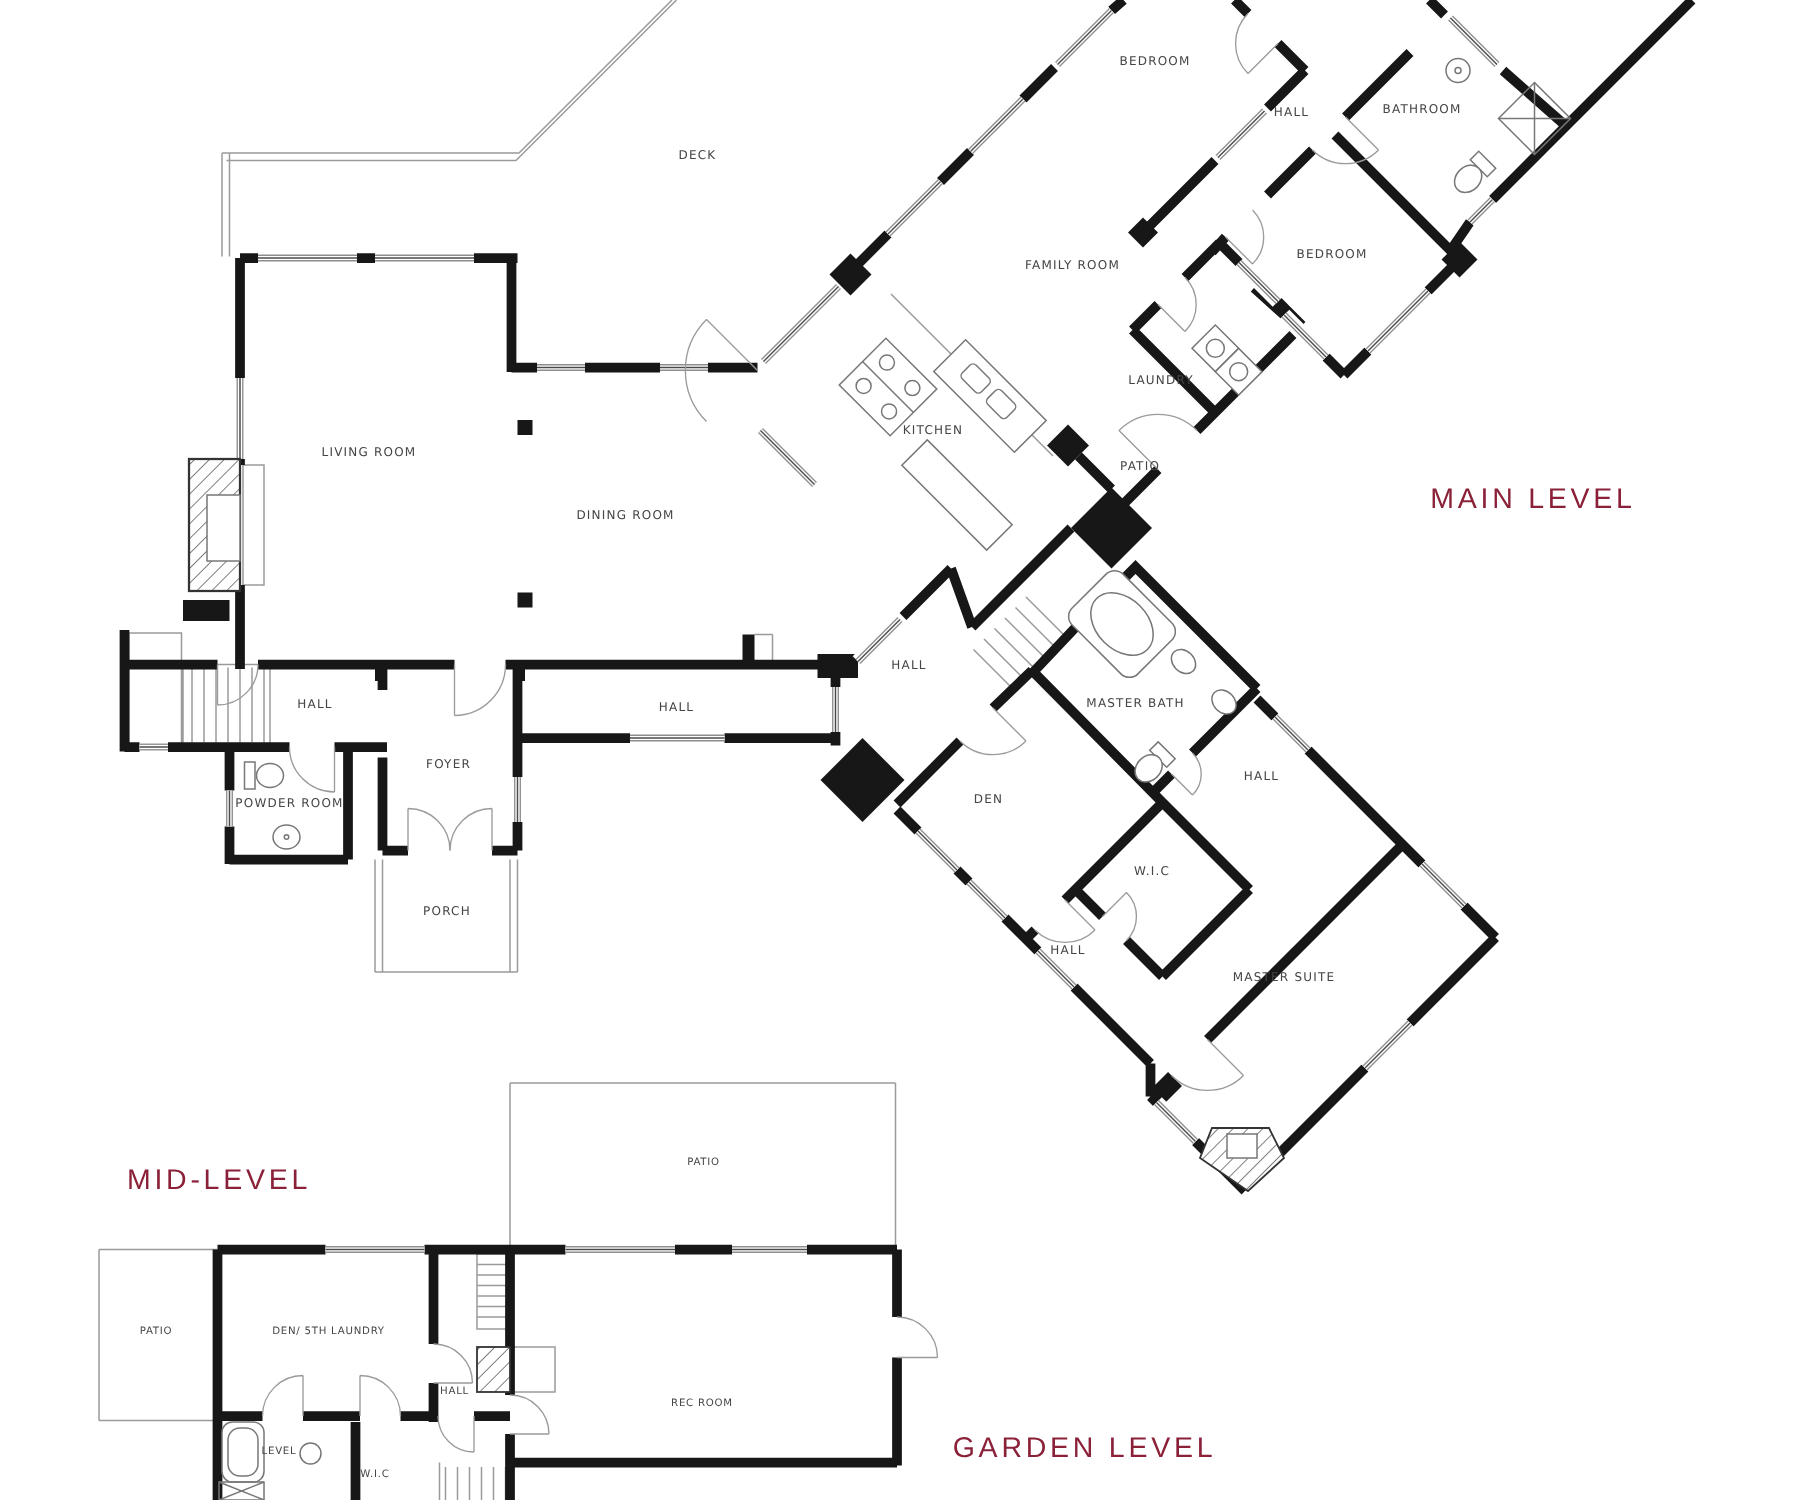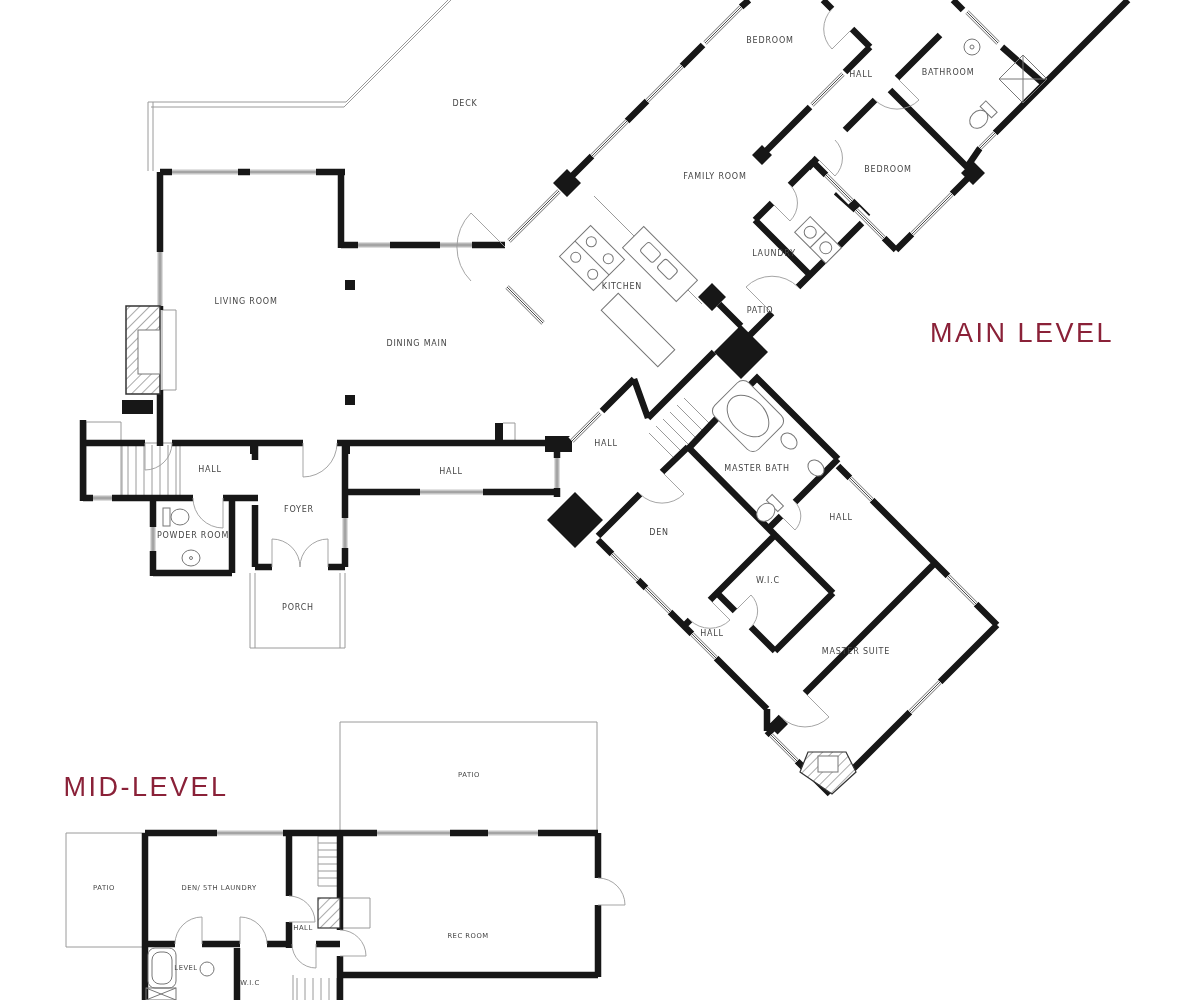--- a/index.html
+++ b/index.html
@@ -4,21 +4,21 @@
 <style>
   :root{ --accent:#8a2138; --label:#454545; --wall:#171717; }
   html,body{margin:0;padding:0;background:#fff;}
   .stage{position:relative;width:1200px;height:1000px;background:#fff;overflow:hidden;
          font-family:"DejaVu Sans",sans-serif;}
   .stage svg{position:absolute;left:0;top:0;}
   .rl{position:absolute;transform:translate(-50%,-50%);font-size:8px;letter-spacing:.8px;
       color:var(--label);white-space:nowrap;line-height:1;}
   .rl.sm{font-size:6.8px;letter-spacing:.5px;}
   .lvl{position:absolute;transform:translate(-50%,-50%);font-family:"Liberation Sans",sans-serif;
-       font-size:27px;letter-spacing:2.5px;color:var(--accent);white-space:nowrap;line-height:1;}
+       font-size:19px;letter-spacing:2.5px;color:var(--accent);white-space:nowrap;line-height:1;}
   .fx{stroke:#777;fill:#fff;stroke-width:1;}
   .fxl{stroke:#777;fill:none;stroke-width:1;}
 </style>
 </head>
 <body>
 
 <div class="stage">
   <svg viewBox="0 0 1200 1000" width="1200" height="1000">
     <defs>
       <pattern id="hatch" width="7" height="7" patternUnits="userSpaceOnUse" patternTransform="rotate(45)">
@@ -284,21 +284,21 @@
   <div class="rl" style="left:770px;top:41px">BEDROOM</div>
   <div class="rl" style="left:861px;top:75px">HALL</div>
   <div class="rl" style="left:948px;top:73px">BATHROOM</div>
   <div class="rl" style="left:888px;top:170px">BEDROOM</div>
   <div class="rl" style="left:465px;top:104px">DECK</div>
   <div class="rl" style="left:715px;top:177px">FAMILY ROOM</div>
   <div class="rl" style="left:774px;top:254px">LAUNDRY</div>
   <div class="rl" style="left:622px;top:287px">KITCHEN</div>
   <div class="rl" style="left:760px;top:311px">PATIO</div>
   <div class="rl" style="left:246px;top:302px">LIVING ROOM</div>
-  <div class="rl" style="left:417px;top:344px">DINING MAIN</div>
+  <div class="rl" style="left:417px;top:344px">DINING ROOM</div>
   <div class="rl" style="left:210px;top:470px">HALL</div>
   <div class="rl" style="left:451px;top:472px">HALL</div>
   <div class="rl" style="left:606px;top:444px">HALL</div>
   <div class="rl" style="left:757px;top:469px">MASTER BATH</div>
   <div class="rl" style="left:299px;top:510px">FOYER</div>
   <div class="rl" style="left:193px;top:536px">POWDER ROOM</div>
   <div class="rl" style="left:841px;top:518px">HALL</div>
   <div class="rl" style="left:659px;top:533px">DEN</div>
   <div class="rl" style="left:768px;top:581px">W.I.C</div>
   <div class="rl" style="left:298px;top:608px">PORCH</div>
@@ -307,13 +307,14 @@
   <div class="rl sm" style="left:469px;top:775px">PATIO</div>
   <div class="rl sm" style="left:104px;top:888px">PATIO</div>
   <div class="rl sm" style="left:219px;top:888px">DEN/ 5TH LAUNDRY</div>
   <div class="rl sm" style="left:468px;top:936px">REC ROOM</div>
   <div class="rl sm" style="left:303px;top:928px">HALL</div>
   <div class="rl sm" style="left:186px;top:968px">LEVEL</div>
   <div class="rl sm" style="left:250px;top:983px">W.I.C</div>
 
   <div class="lvl" style="left:1022px;top:333px">MAIN LEVEL</div>
   <div class="lvl" style="left:146px;top:787px">MID-LEVEL</div>
+  <div class="lvl" style="left:723px;top:966px">GARDEN LEVEL</div>
 </div>
 
 </body></html>

